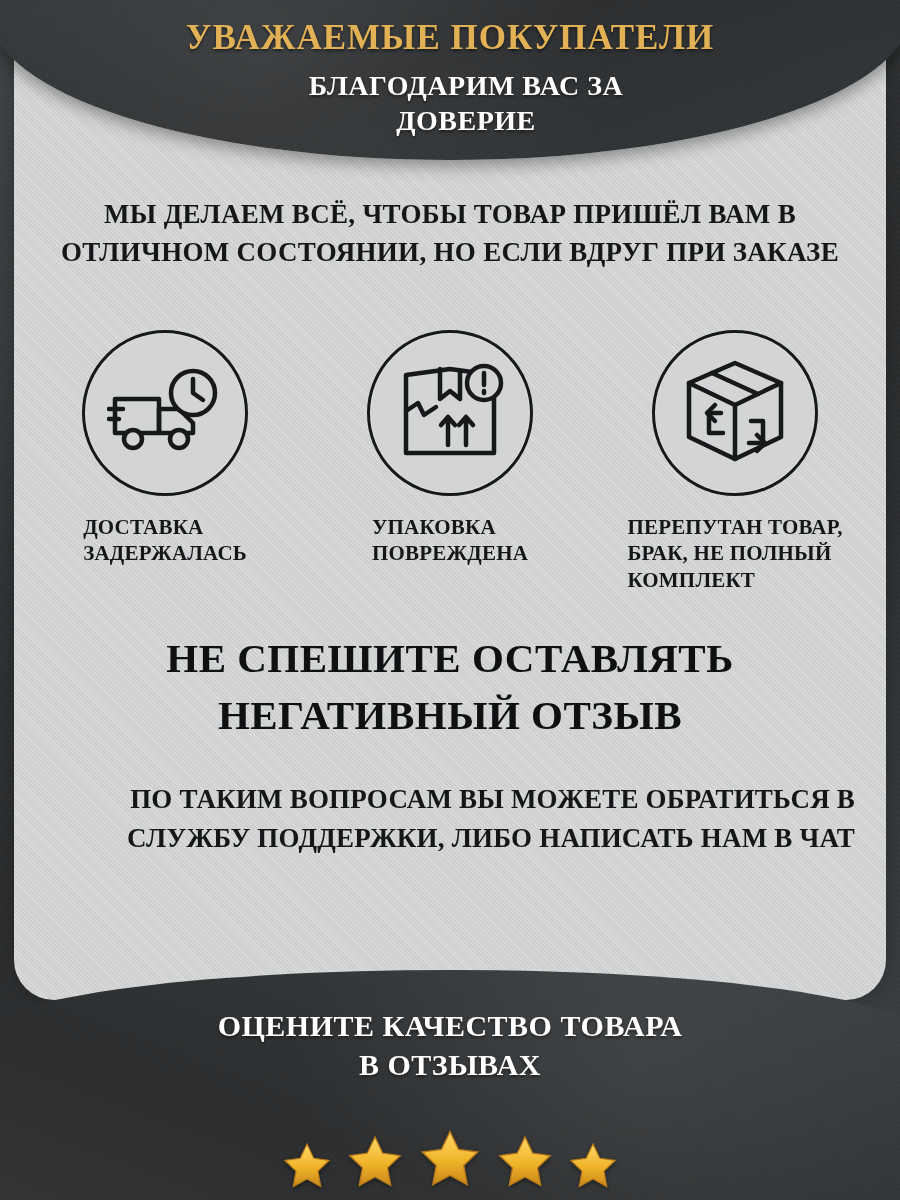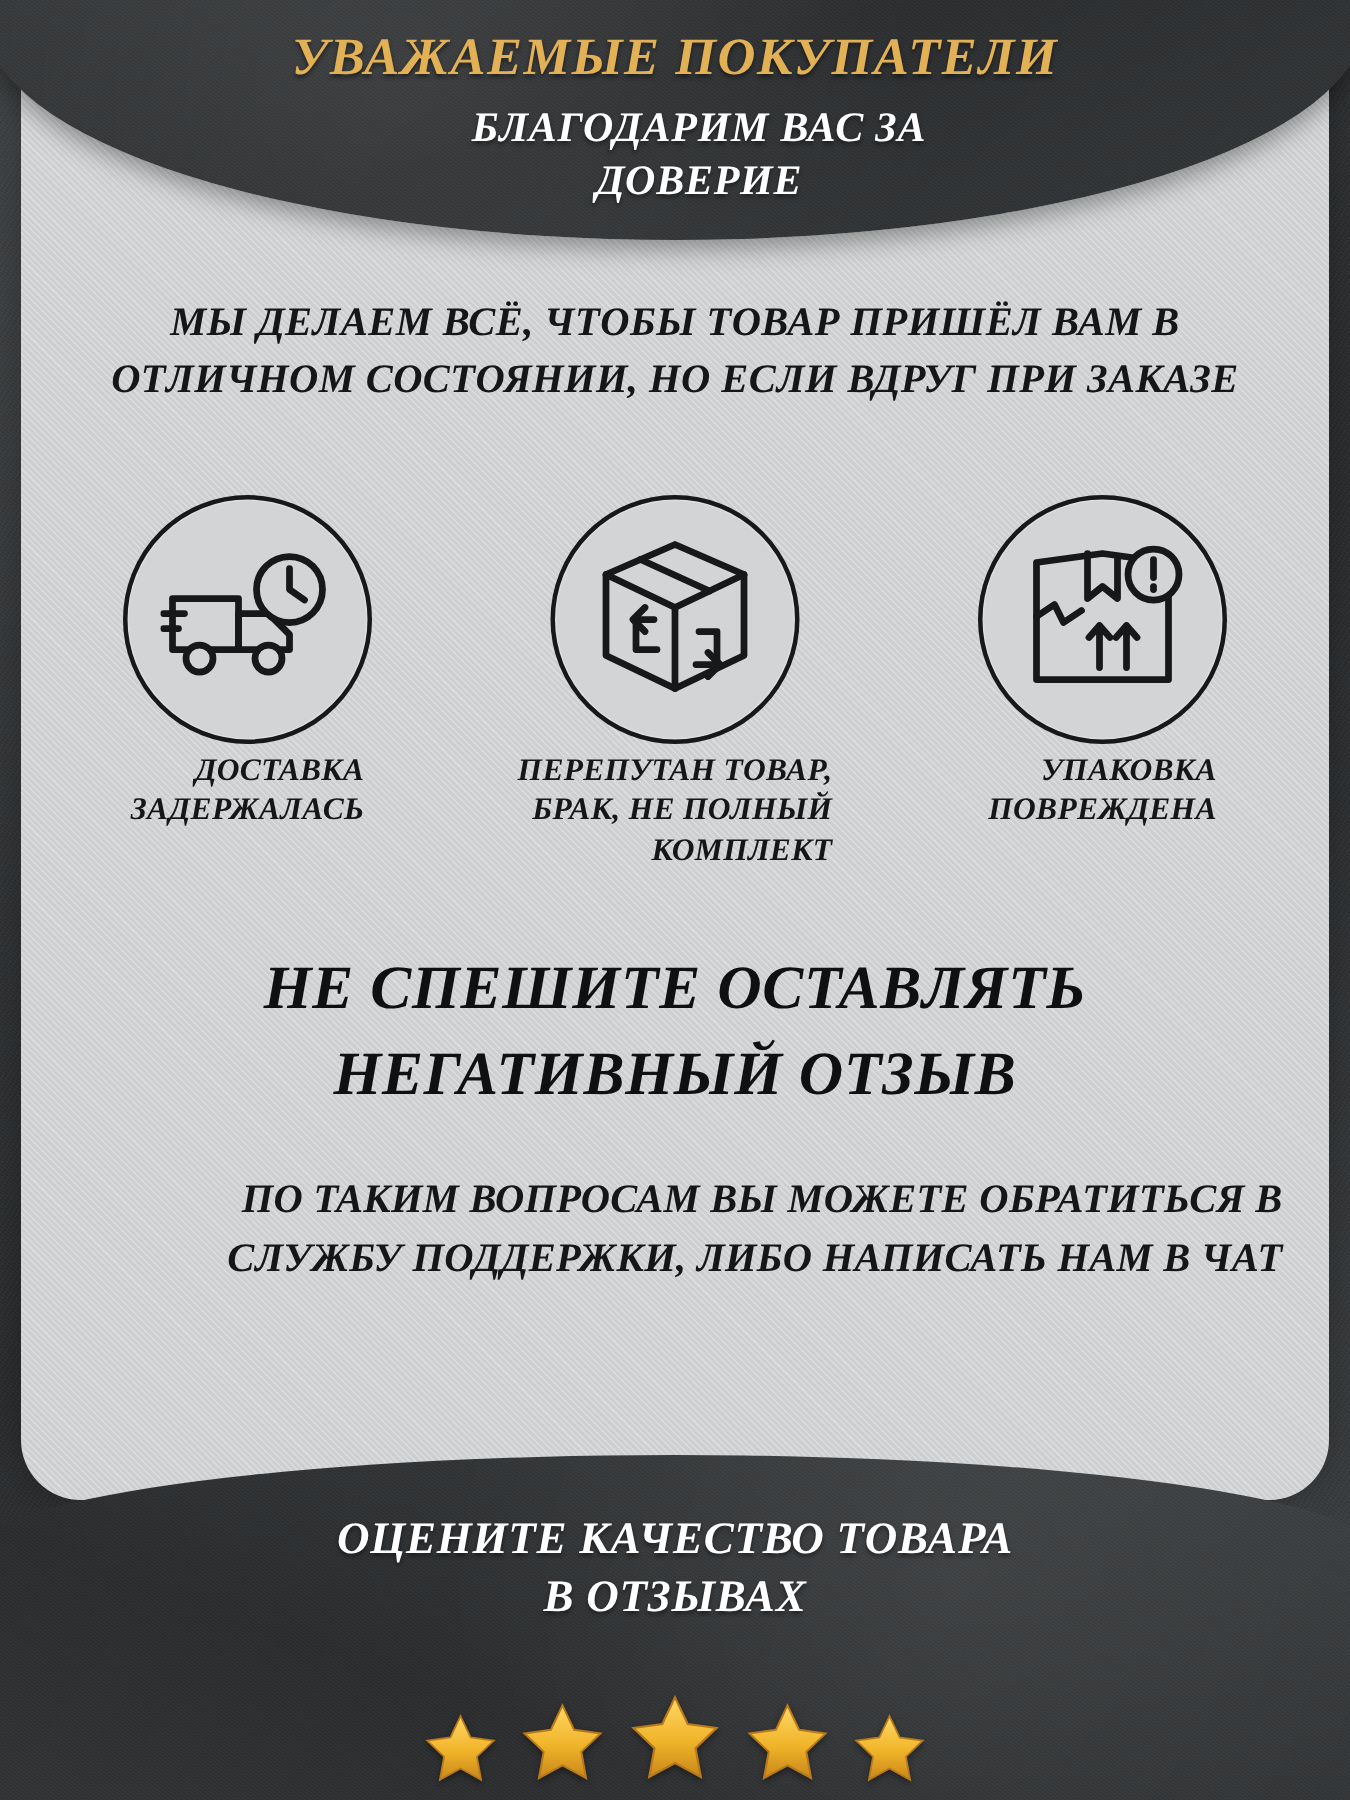--- a/index.html
+++ b/index.html
@@ -16,21 +16,20 @@
 
   .poster {
     position: relative;
     width: 900px;
     height: 1200px;
     background:
       radial-gradient(circle at 20% 10%, rgba(255,255,255,0.05) 0%, rgba(255,255,255,0) 40%),
       radial-gradient(circle at 75% 85%, rgba(255,255,255,0.05) 0%, rgba(255,255,255,0) 45%),
       linear-gradient(145deg, #3a3d3f 0%, #2a2c2e 50%, #35383a 100%);
     overflow: hidden;
-    font-style: italic;
   }
 
   
   .grain {
     position: absolute;
     inset: 0;
     background-image:
       repeating-linear-gradient(37deg, rgba(255,255,255,0.018) 0px, rgba(255,255,255,0.018) 1px, rgba(0,0,0,0.02) 1px, rgba(0,0,0,0.02) 2px),
       repeating-linear-gradient(122deg, rgba(255,255,255,0.015) 0px, rgba(255,255,255,0.015) 1px, rgba(0,0,0,0.018) 1px, rgba(0,0,0,0.018) 3px);
     pointer-events: none;
@@ -133,22 +132,22 @@
     height: 160px;
     border-radius: 50%;
     border: 3px solid #16181a;
     background: #d2d4d5;
     display: flex;
     align-items: center;
     justify-content: center;
     box-shadow: inset 0 0 0 1px rgba(255,255,255,0.25);
   }
   .icon-caption {
-    margin-top: 4px;
-    text-align: right;
+    margin-top: 18px;
+    text-align: left;
     font-size: 21px;
     font-weight: bold;
     line-height: 1.25;
     color: #141618;
     letter-spacing: 0.2px;
     white-space: pre-line;
   }
 
   
   .headline {
@@ -266,61 +265,61 @@
           <circle cx="72" cy="76" r="9" fill="#d2d4d5"></circle>
 
           <path d="M2 46 h14 M2 56 h10"></path>
 
           <circle cx="86" cy="30" r="22" fill="#d2d4d5"></circle>
           <path d="M86 16 v14 l10 7"></path>
         </svg>
       </div>
       <div class="icon-caption">ДОСТАВКА
 ЗАДЕРЖАЛАСЬ</div>
+    </div>
+
+    <div class="icon-col">
+      <div class="icon-circle">
+        <svg width="116" height="108" viewBox="0 0 116 108" fill="none" stroke="#16181a" stroke-width="4.5" stroke-linecap="round" stroke-linejoin="round">
+
+          <path d="M14 16 L58 10 L102 16 L102 94 L14 94 Z"></path>
+          <path d="M48 10 L48 40 L58 32 L68 40 L68 12"></path>
+
+          <path d="M14 52 L26 44 L32 56 L44 48"></path>
+
+          <path d="M56 86 v-28 M56 58 l-7 8 M56 58 l7 8"></path>
+          <path d="M74 86 v-28 M74 58 l-7 8 M74 58 l7 8"></path>
+
+          <circle cx="92" cy="24" r="17" fill="#d2d4d5"></circle>
+          <path d="M92 14 v12"></path>
+          <path d="M92 32 v2"></path>
+        </svg>
+      </div>
+      <div class="icon-caption">УПАКОВКА
+ПОВРЕЖДЕНА</div>
     </div>
 
     <div class="icon-col">
       <div class="icon-circle">
         <svg width="116" height="112" viewBox="0 0 116 112" fill="none" stroke="#16181a" stroke-width="4.5" stroke-linecap="round" stroke-linejoin="round">
 
           <path d="M58 6 L104 26 L104 80 L58 102 L12 80 L12 26 Z"></path>
           <path d="M12 26 L58 48 L104 26"></path>
           <path d="M58 48 L58 102"></path>
           <path d="M35 16 L81 37"></path>
 
           <path d="M44 56 h-12 v20 h14"></path>
           <path d="M38 48 l-8 8 8 8"></path>
           <path d="M72 86 h14 v-22 h-12"></path>
           <path d="M80 94 l8 -8 -8 -8"></path>
         </svg>
       </div>
       <div class="icon-caption">ПЕРЕПУТАН ТОВАР,
 БРАК, НЕ ПОЛНЫЙ
 КОМПЛЕКТ</div>
-    </div>
-
-    <div class="icon-col">
-      <div class="icon-circle">
-        <svg width="116" height="108" viewBox="0 0 116 108" fill="none" stroke="#16181a" stroke-width="4.5" stroke-linecap="round" stroke-linejoin="round">
-
-          <path d="M14 16 L58 10 L102 16 L102 94 L14 94 Z"></path>
-          <path d="M48 10 L48 40 L58 32 L68 40 L68 12"></path>
-
-          <path d="M14 52 L26 44 L32 56 L44 48"></path>
-
-          <path d="M56 86 v-28 M56 58 l-7 8 M56 58 l7 8"></path>
-          <path d="M74 86 v-28 M74 58 l-7 8 M74 58 l7 8"></path>
-
-          <circle cx="92" cy="24" r="17" fill="#d2d4d5"></circle>
-          <path d="M92 14 v12"></path>
-          <path d="M92 32 v2"></path>
-        </svg>
-      </div>
-      <div class="icon-caption">УПАКОВКА
-ПОВРЕЖДЕНА</div>
     </div>
 
   </div>
 
   <div class="headline">НЕ СПЕШИТЕ ОСТАВЛЯТЬ НЕГАТИВНЫЙ ОТЗЫВ</div>
 
   <div class="support">ПО ТАКИМ ВОПРОСАМ ВЫ МОЖЕТЕ ОБРАТИТЬСЯ В СЛУЖБУ ПОДДЕРЖКИ, ЛИБО НАПИСАТЬ НАМ В ЧАТ</div>
 
   <div class="footer">
     <div class="footer-curve"></div>

